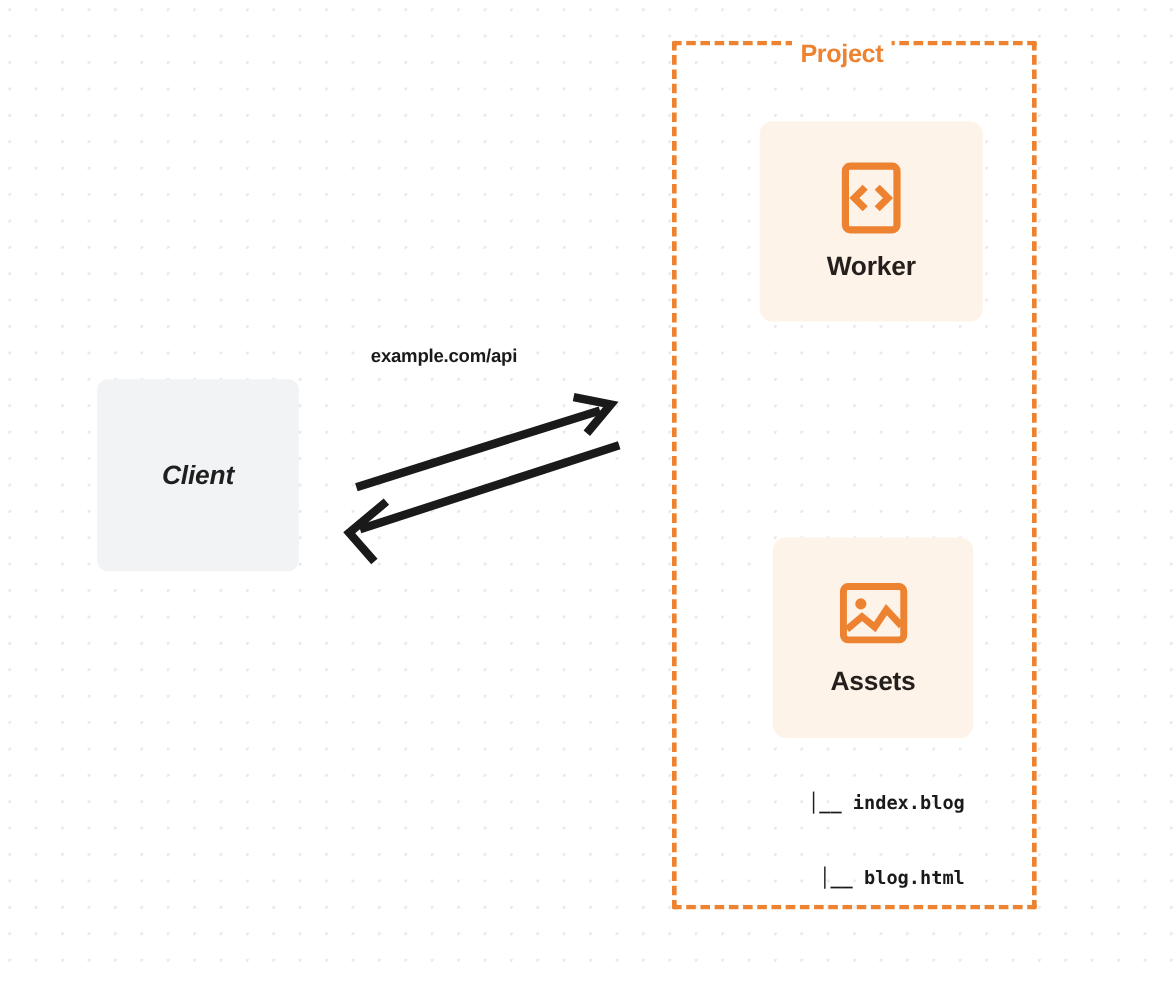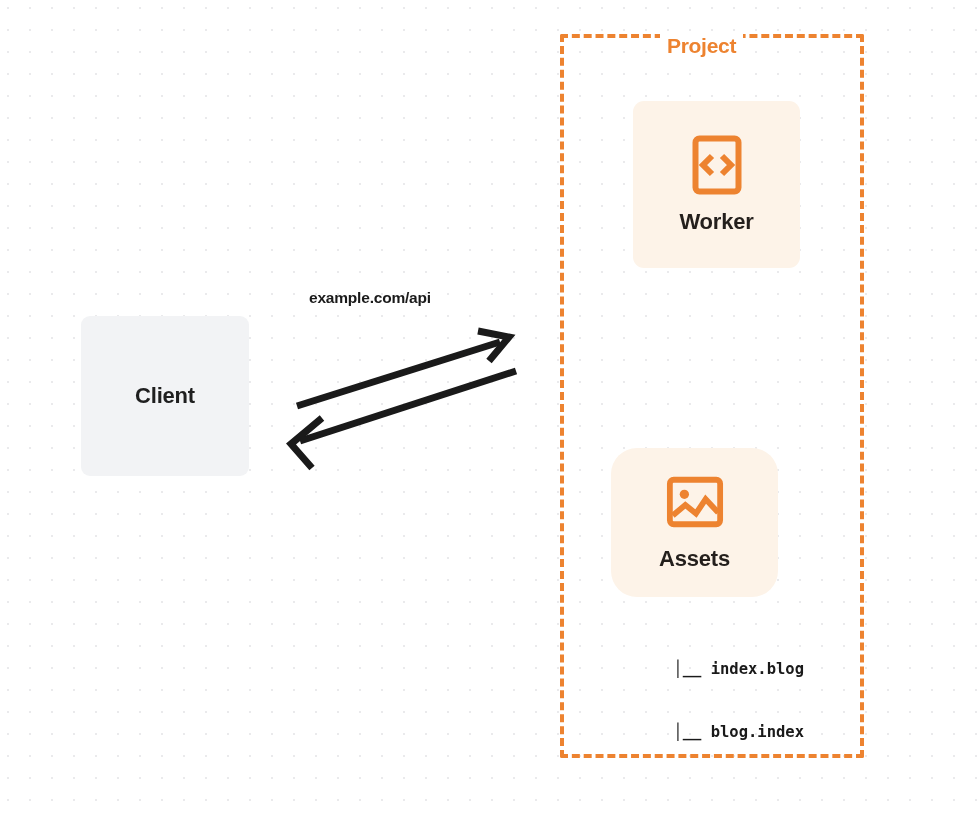--- a/index.html
+++ b/index.html
@@ -35,20 +35,21 @@
     border-radius: 9px;
     display: flex;
     align-items: center;
     justify-content: center;
   }
   .client-label {
     font-size: 22px;
     font-weight: bold;
     color: #1f1f1f;
     letter-spacing: -0.2px;
+    font-style: italic;
   }
 
   
   .arrows {
     position: absolute;
     left: 0;
     top: 0;
     width: 980px;
     height: 818px;
     pointer-events: none;
@@ -97,29 +98,28 @@
     background: #fdf3e8;
     border-radius: 11px;
     display: flex;
     flex-direction: column;
     align-items: center;
     justify-content: center;
   }
   .card-worker {
     left: 633px;
     top: 101px;
+    width: 186px;
+    height: 167px;
+  }
+  .card-assets {
+    left: 644px;
+    top: 448px;
     width: 167px;
     height: 167px;
-  }
-  .card-assets {
-    left: 611px;
-    top: 448px;
-    width: 167px;
-    height: 149px;
-    border-radius: 26px;
   }
   .card-icon {
     width: 58px;
     height: 62px;
     display: flex;
     align-items: center;
     justify-content: center;
     margin-bottom: 13px;
   }
   .card-assets .card-icon {
@@ -193,17 +193,17 @@
         <rect x="4" y="4" width="52" height="46" rx="4" ry="4" fill="none" stroke="#ed8330" stroke-width="6"></rect>
         <circle cx="19" cy="19" r="4.8" fill="#ed8330"></circle>
         <polyline points="7,41 20,30 31,39 41,24 54,38" fill="none" stroke="#ed8330" stroke-width="6" stroke-linecap="butt" stroke-linejoin="miter"></polyline>
       </svg>
     </span>
     <span class="card-label">Assets</span>
   </div>
 
   <div class="file-tree">
     <div>     │__ index.blog</div>
-    <div>     │__ blog.index</div>
+    <div>     │__ blog.html</div>
     
   </div>
 
 </div>
 
 </body></html>

